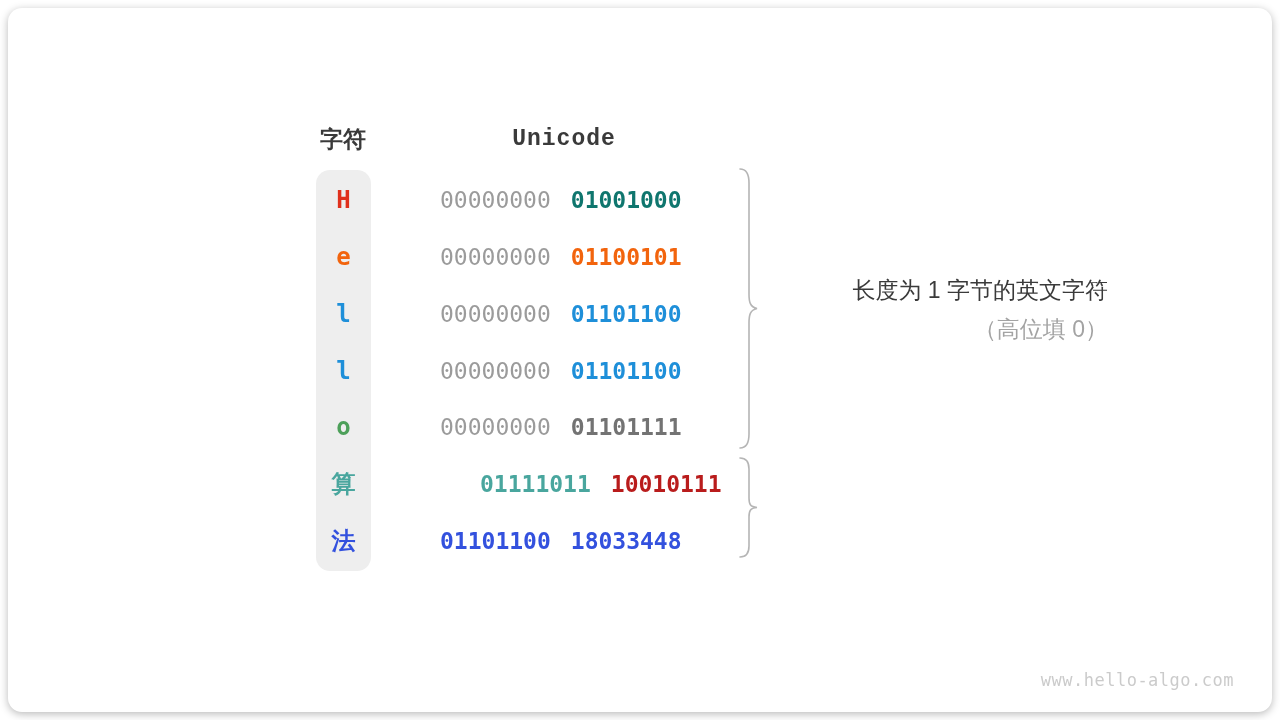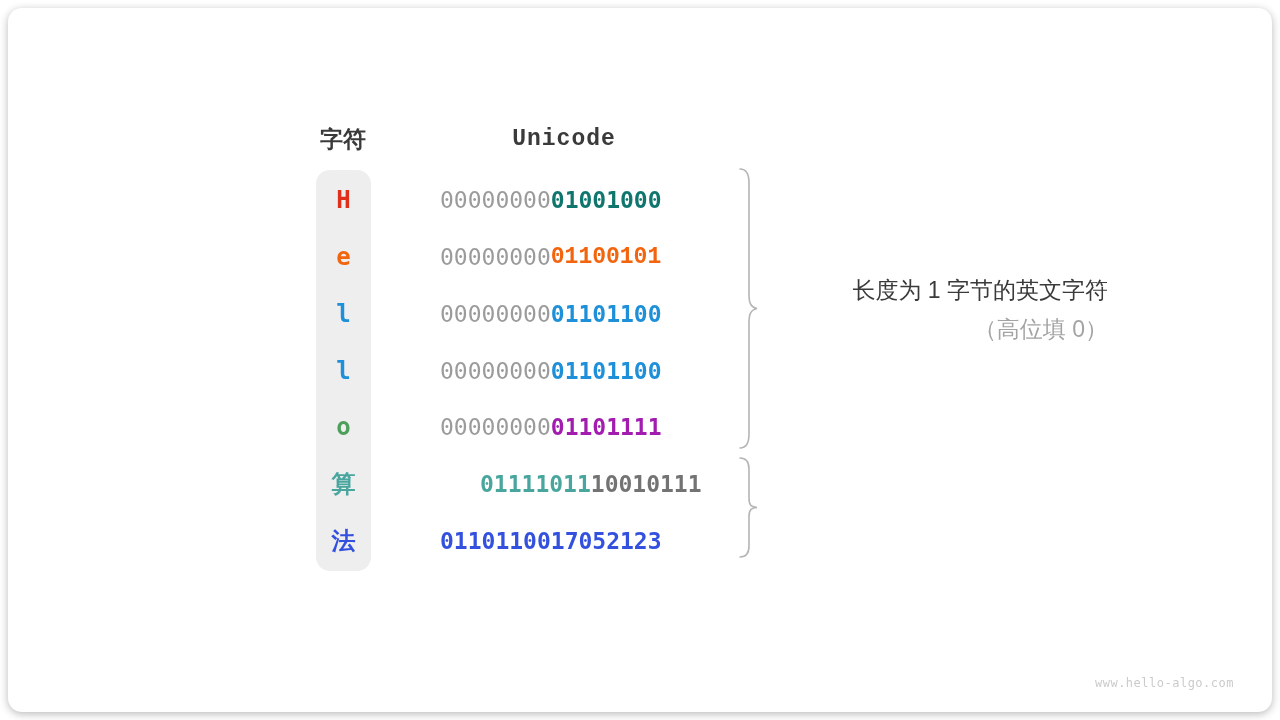--- a/index.html
+++ b/index.html
@@ -69,20 +69,21 @@
     width: 55px;
     text-align: center;
     font-size: 24px;
     font-weight: 700;
     font-family: "DejaVu Sans Mono", "DejaVu Sans", monospace;
   }
   .bytes {
     position: absolute;
     left: 432px;
     display: flex;
+    gap: 20px;
     font-family: "DejaVu Sans Mono", "Liberation Mono", monospace;
     font-size: 23px;
   }
   .brace {
     position: absolute;
     overflow: visible;
   }
   .brace path {
     fill: none;
     stroke: var(--brace, #b5b5b5);
@@ -105,21 +106,21 @@
     line-height: 28px;
     margin-top: 11px;
     font-weight: 400;
     color: var(--anngray, #a3a3a3);
   }
   .watermark {
     position: absolute;
     right: 38px;
     bottom: 22px;
     font-family: "DejaVu Sans Mono", "Liberation Mono", monospace;
-    font-size: 12px;
+    font-size: 17px;
     color: var(--watermark, #cbcbcb);
     letter-spacing: 0.5px;
   }
 </style>
 </head>
 <body>
 
 <div class="stage">
   <div class="card">
 
@@ -134,56 +135,56 @@
           <span class="char-cell" style="color: rgb(224, 48, 28);">H</span>
           <span class="bytes">
             <span style="color: rgb(155, 155, 155); font-weight: 400;">00000000</span>
             <span style="color: #0f766e; font-weight: 700;">01001000</span>
           </span>
         </div>
         <div class="row" style="top: 233.85px;">
           <span class="char-cell" style="color: rgb(242, 100, 13);">e</span>
           <span class="bytes">
             <span style="color: rgb(155, 155, 155); font-weight: 400;">00000000</span>
-            <span style="color: rgb(242, 100, 13); font-weight: 700; font-family: Liberation Mono, monospace;">01100101</span>
+            <span style="color: rgb(242, 100, 13); font-weight: 700;">01100101</span>
           </span>
         </div>
         <div class="row" style="top: 290.7px;">
           <span class="char-cell" style="color: rgb(30, 143, 217);">l</span>
           <span class="bytes">
             <span style="color: rgb(155, 155, 155); font-weight: 400;">00000000</span>
             <span style="color: rgb(30, 143, 217); font-weight: 700;">01101100</span>
           </span>
         </div>
         <div class="row" style="top: 347.55px;">
           <span class="char-cell" style="color: rgb(30, 143, 217);">l</span>
           <span class="bytes">
             <span style="color: rgb(155, 155, 155); font-weight: 400;">00000000</span>
             <span style="color: rgb(30, 143, 217); font-weight: 700;">01101100</span>
           </span>
         </div>
         <div class="row" style="top: 404.4px;">
           <span class="char-cell" style="color: rgb(77, 160, 90);">o</span>
           <span class="bytes">
             <span style="color: rgb(155, 155, 155); font-weight: 400;">00000000</span>
-            <span style="color: #a21caf; font-weight: 700;">01101111</span>
+            <span style="color: #737373; font-weight: 700;">01101111</span>
           </span>
         </div>
         <div class="row" style="top: 461.25px;">
           <span class="char-cell" style="color: rgb(73, 166, 158);">算</span>
           <span class="bytes">
             <span style="color: rgb(73, 166, 158); font-weight: 700; margin-left: 40px;">01111011</span>
-            <span style="color: #737373; font-weight: 700; text-align: center;">10010111</span>
+            <span style="color: #b91c1c; font-weight: 700; text-align: center;">10010111</span>
           </span>
         </div>
         <div class="row" style="top: 518.1px;">
           <span class="char-cell" style="color: rgb(51, 81, 222);">法</span>
           <span class="bytes">
             <span style="color: rgb(51, 81, 222); font-weight: 700;">01101100</span>
-            <span style="color: rgb(51, 81, 222); font-weight: 700;">17052123</span>
+            <span style="color: rgb(51, 81, 222); font-weight: 700;">18033448</span>
           </span>
         </div>
       </div>
 
     <svg class="brace" style="left:726px; top:160px;" width="28" height="281" viewBox="0 0 28 281">
       <path d="M 6 1 C 13 1 15 7 15 15 L 15 126 C 15 134 16 139 23 140.5 C 16 142 15 147 15 155 L 15 266 C 15 274 13 280 6 280"></path>
     </svg>
 
     <svg class="brace" style="left:726px; top:449px;" width="28" height="101" viewBox="0 0 28 101">
       <path d="M 6 1 C 13 1 15 6 15 12 L 15 41 C 15 47 16 50 23 50.5 C 16 51 15 54 15 60 L 15 89 C 15 95 13 100 6 100"></path>

